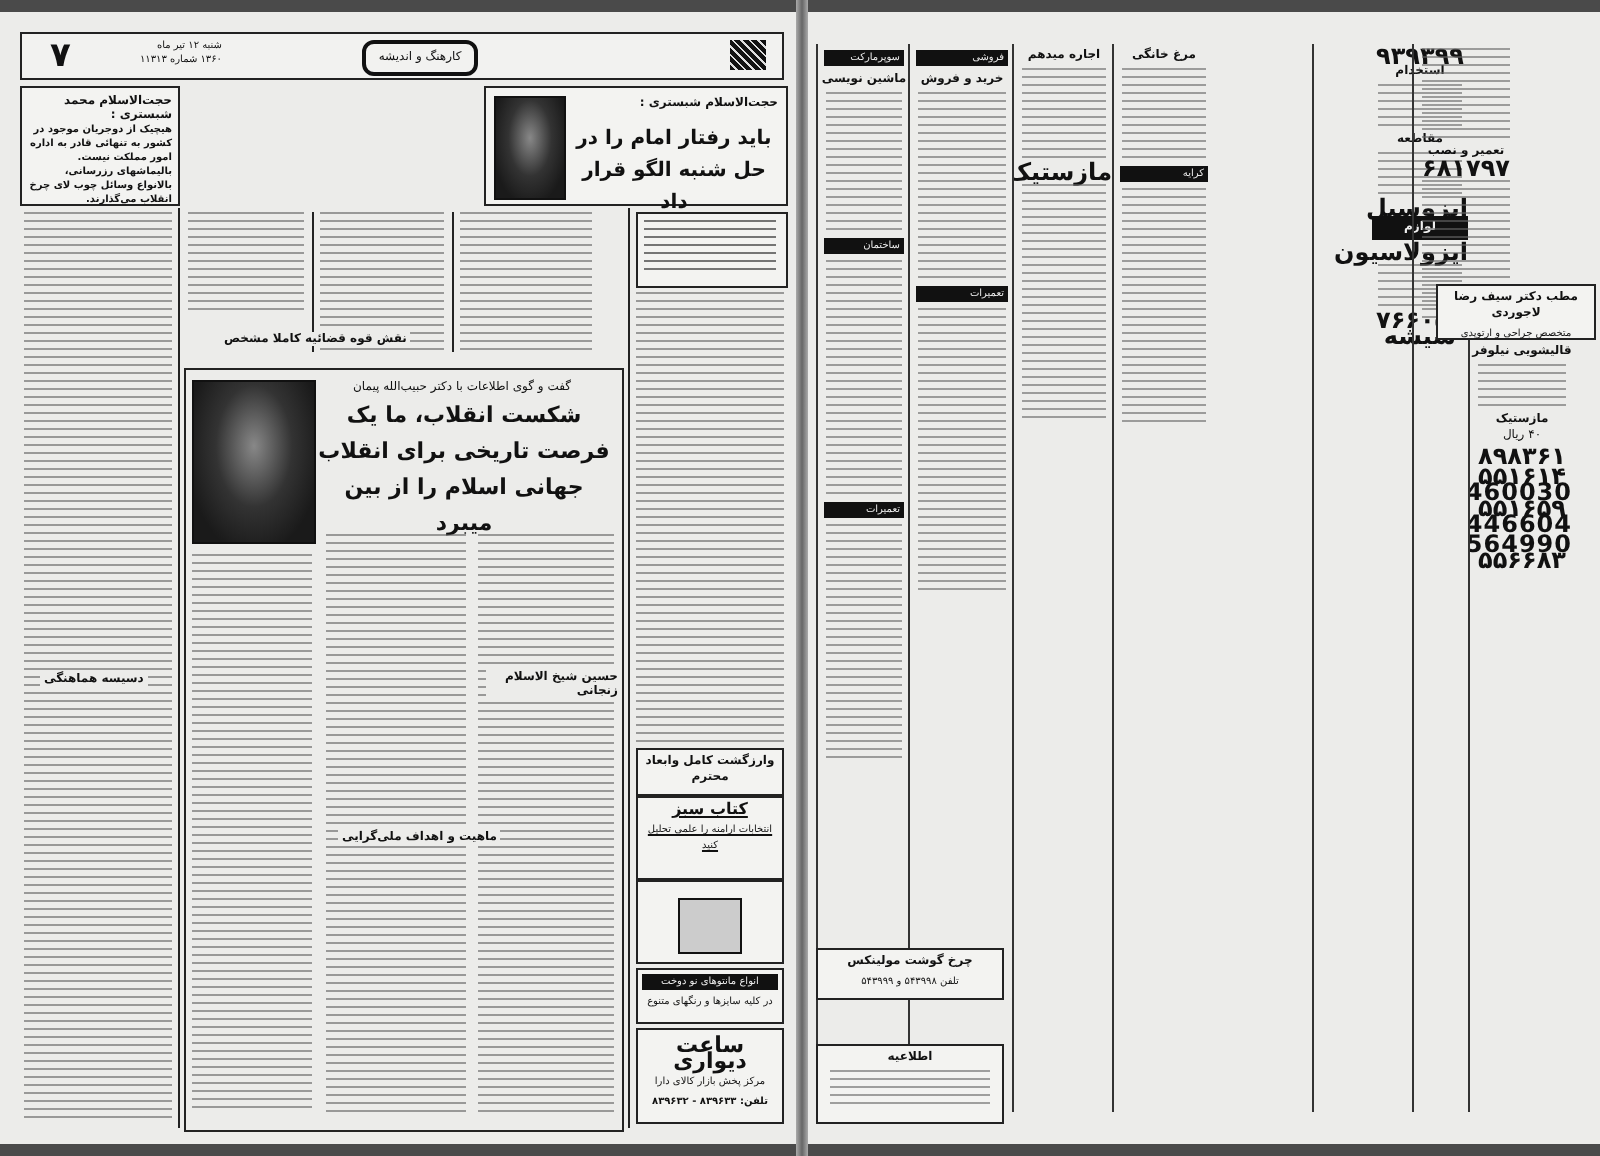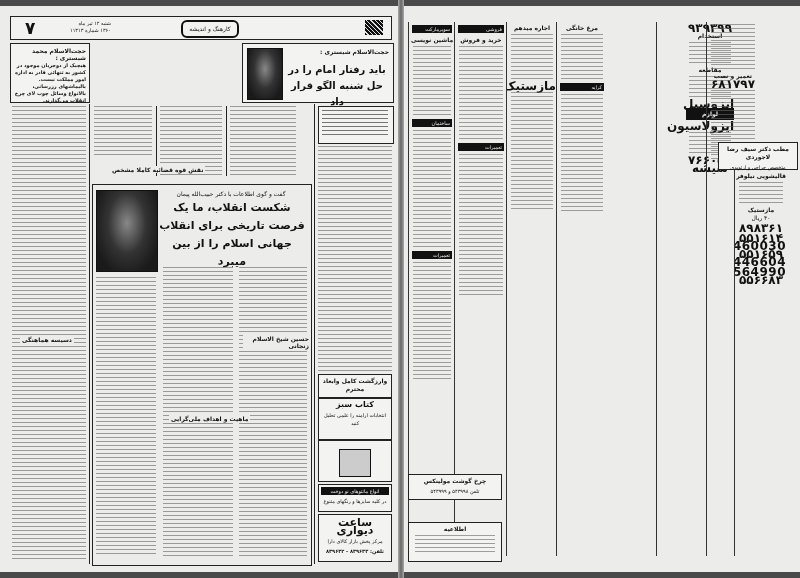--- a/index.html
+++ b/index.html
@@ -78,21 +78,21 @@
   <span class="subhead" style="left:20px;top:330px;">دسیسه هماهنگی</span>
 
   <div class="vline" style="left:314px;top:98px;height:460px;"></div>
   <div class="box" style="left:318px;top:100px;width:74px;height:36px;">
     <div class="text" style="left:3px;top:3px;width:66px;height:28px;opacity:.8;"></div>
   </div>
   <div class="text" style="left:318px;top:140px;width:74px;height:225px;"></div>
   <div class="box" style="left:318px;top:368px;width:72px;height:22px;">
     <div class="ad" style="font-weight:bold;font-size:6px;">وارزگشت کامل وابعاد محترم</div>
   </div>
-  <div class="box" style="left:318px;top:392px;width:72px;height:40px;">
+  <div class="box" style="left:318px;top:392px;width:72px;height:40px;text-decoration:underline;">
     <div class="ad" style="font-weight:bold;font-size:8px;">کتاب سبز</div>
     <div class="ad" style="font-size:5px;">انتخابات ارامنه را علمی تحلیل کنید</div>
   </div>
   <div class="box" style="left:318px;top:434px;width:72px;height:40px;">
     <div class="photo" style="left:20px;top:8px;width:30px;height:26px;background:#ccc;"></div>
   </div>
   <div class="box" style="left:318px;top:478px;width:72px;height:26px;">
     <div class="ad" style="background:#111;color:#eee;font-size:5px;margin:2px;">انواع مانتوهای نو دوخت</div>
     <div class="ad" style="font-size:5px;">در کلیه سایزها و رنگهای متنوع</div>
   </div>

